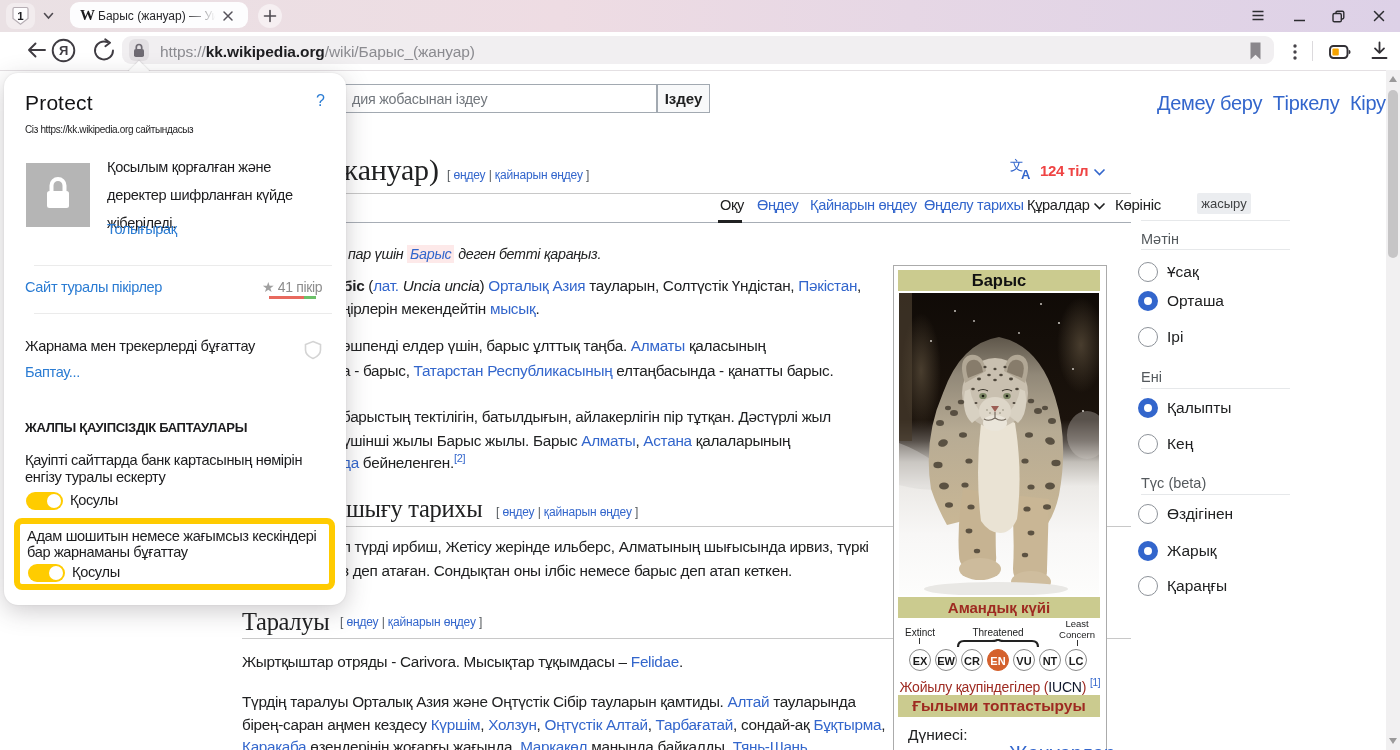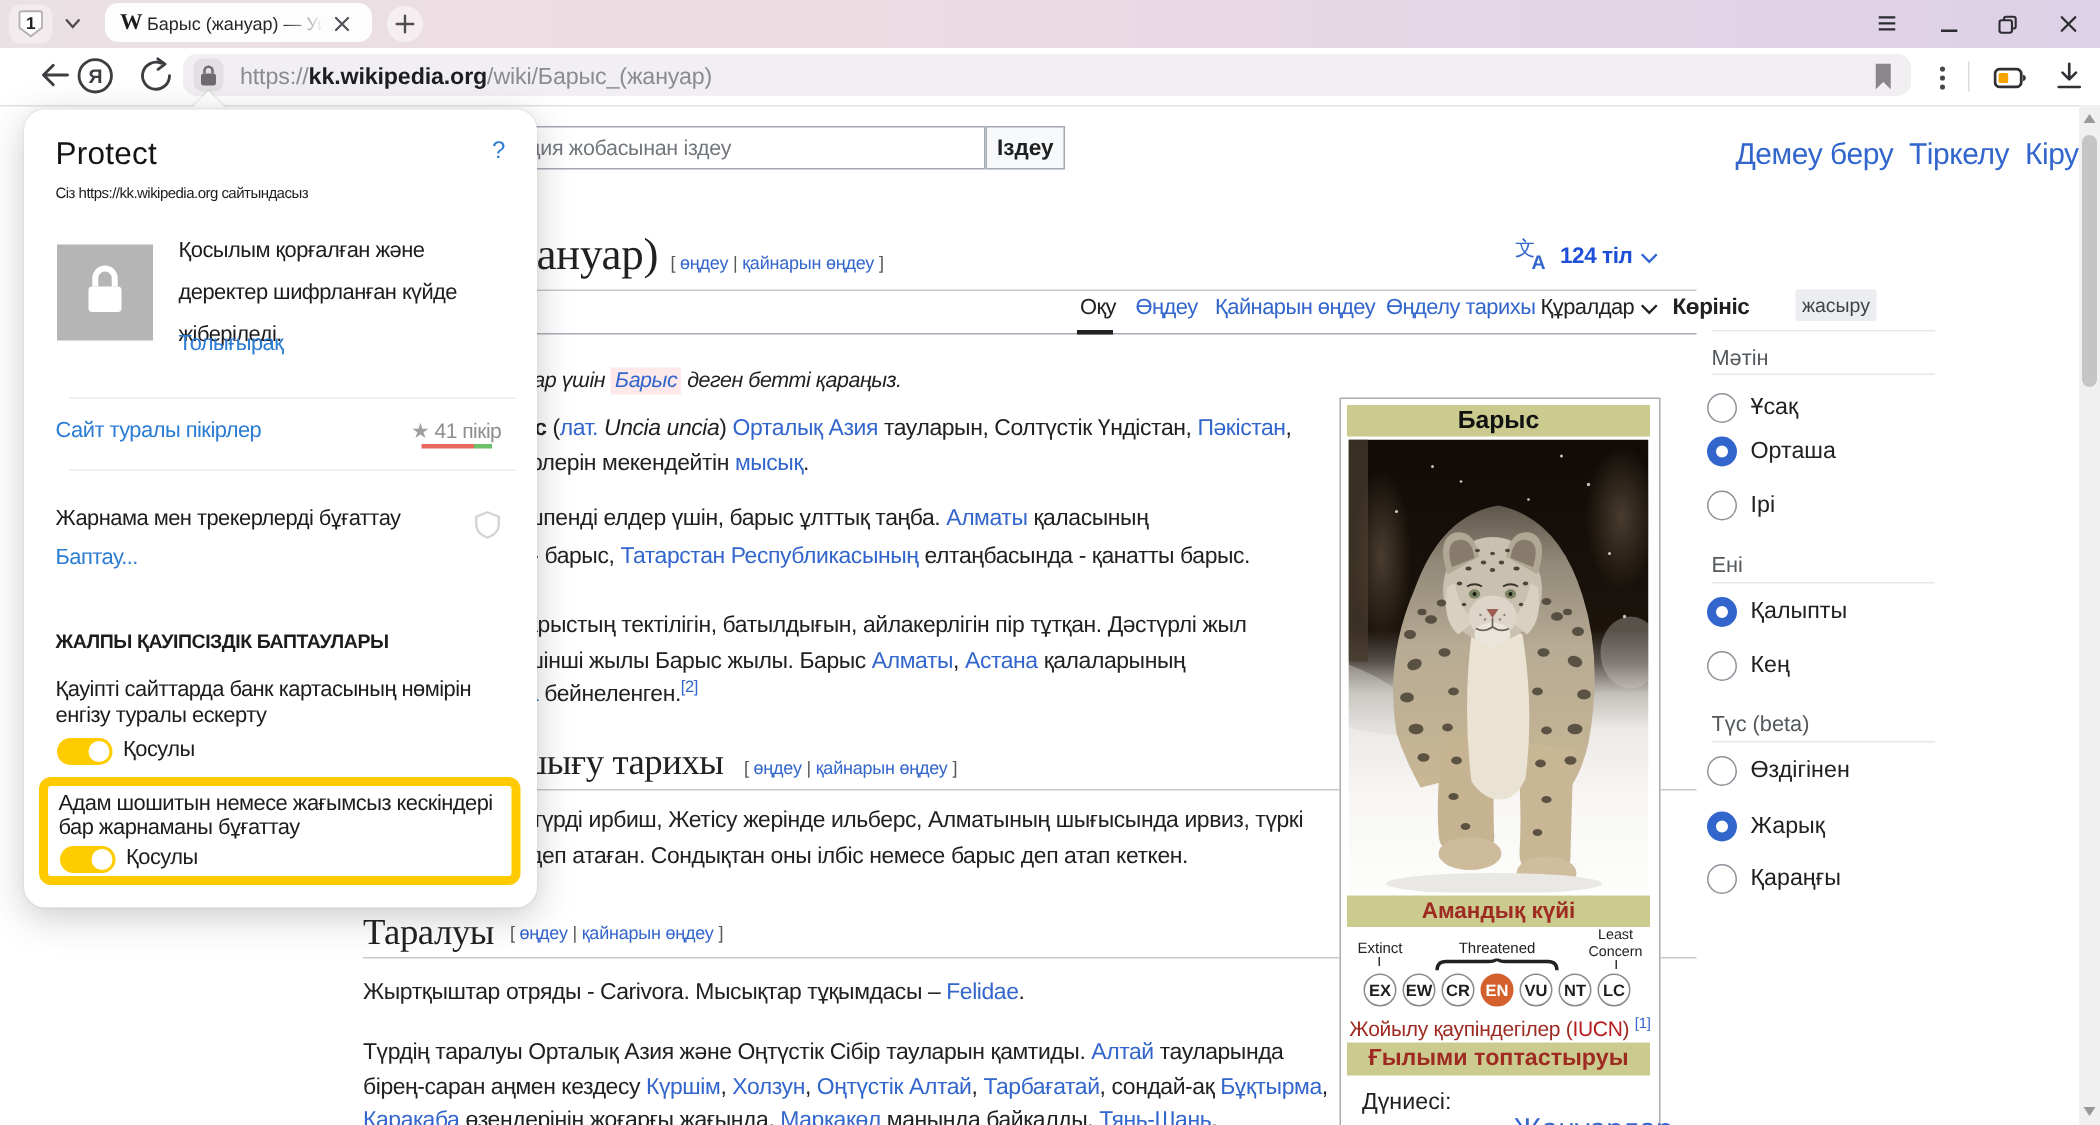--- a/index.html
+++ b/index.html
@@ -20,21 +20,21 @@
 .band{position:absolute;left:4px;width:202px;background:#cbcb8f;text-align:center}
 .dred{color:#9e2a21}
 .circ{position:absolute;width:22px;height:22px;border-radius:50%;background:#fff;border:1px solid #8a8a8a;color:#1c1c1c;font-weight:bold;font-size:11px;text-align:center;line-height:22px;box-sizing:border-box}
 
 .radio{position:absolute;width:20px;height:20px;border-radius:50%;border:1.5px solid #8d9299;background:#fff;box-sizing:border-box}
 .radio.sel{border:6.5px solid #3366cc}
 .sblab{position:absolute;font-size:15.5px;color:#202122;white-space:nowrap}
 .sbsec{position:absolute;font-size:14.5px;color:#54595d;white-space:nowrap}
 .sbhr{position:absolute;left:1141px;width:149px;height:1px;background:#e6e8ea}
 
-#popup{position:absolute;left:16px;top:73px;width:342px;height:532px;background:#fff;border-radius:14px;box-shadow:0 6px 24px rgba(60,50,60,.25),0 0 2px rgba(0,0,0,.1);z-index:50}
+#popup{position:absolute;left:4px;top:73px;width:342px;height:532px;background:#fff;border-radius:14px;box-shadow:0 6px 24px rgba(60,50,60,.25),0 0 2px rgba(0,0,0,.1);z-index:50}
 #parrow{position:absolute;left:131px;top:64px;width:16px;height:16px;background:#fff;transform:rotate(45deg);box-shadow:-1px -1px 1px rgba(0,0,0,.07);z-index:49}
 .pt{position:absolute;white-space:nowrap;font-size:14.6px;letter-spacing:-0.35px;color:#1c1c1e;z-index:51}
 .pbl{color:#2b7cd3}
 .toggle{position:absolute;width:37px;height:18px;border-radius:10px;background:#ffcc00;z-index:51}
 .toggle:after{content:"";position:absolute;right:2px;top:2px;width:14px;height:14px;border-radius:50%;background:#fff}
 .sep{position:absolute;left:30px;width:298px;height:1px;background:#ebebeb;z-index:51}
 
 #sbtrack{position:absolute;left:1386px;top:70px;width:14px;height:680px;background:#f1f0f1}
 #sbthumb{position:absolute;left:1388px;top:90px;width:10px;height:168px;border-radius:5px;background:#c6c5c6}
 </style></head>
@@ -128,21 +128,21 @@
 
   <div class="t" style="left:1157px;top:92px;font-size:20px;letter-spacing:-0.3px"><span class="bl">Демеу беру</span>&nbsp;&nbsp;<span class="bl">Тіркелу</span>&nbsp;&nbsp;<span class="bl">Кіру</span>&nbsp;&nbsp;&nbsp;<b style="letter-spacing:1px">•••</b></div>
 
   <div class="t ser" style="left:242px;top:153px;font-size:30px;letter-spacing:-0.2px">Барыс (жануар)</div>
   <div class="t edl" style="left:447px;top:168px">[ <a>өңдеу</a> | <a>қайнарын өңдеу</a> ]</div>
 
   <svg class="a" style="left:1010px;top:157px" width="25" height="24" viewBox="0 0 25 24">
       <text x="0" y="13" font-size="13.5" fill="#3366cc" font-family="Liberation Sans">文</text>
       <text x="11" y="22" font-size="13" font-weight="bold" fill="#3366cc" font-family="Liberation Sans">A</text>
     </svg>
-  <div class="t" style="left:1040px;top:162px;font-size:15px;font-weight:bold;color:#1d4ed8">124 тіл</div>
+  <div class="t" style="left:1040px;top:162px;font-size:15px;font-weight:bold;color:#ef4444">124 тіл</div>
   <svg class="a" style="left:1093px;top:168px" width="13" height="9" viewBox="0 0 13 9">
       <path d="M1.5 1.5 L6.5 6.5 L11.5 1.5" fill="none" stroke="#3366cc" stroke-width="1.6"></path>
     </svg>
   <div class="hr" style="left:242px;top:193px;width:889px;background:#c8c8c8"></div>
 
   <div class="t" style="left:720px;top:197px;font-size:14.6px;letter-spacing:-0.35px">Оқу</div>
   <div class="t bl" style="left:757px;top:197px;font-size:14.6px;letter-spacing:-0.35px">Өңдеу</div>
   <div class="t bl" style="left:810px;top:197px;font-size:14.6px;letter-spacing:-0.35px">Қайнарын өңдеу</div>
   <div class="t bl" style="left:924px;top:197px;font-size:14.6px;letter-spacing:-0.35px">Өңделу тарихы</div>
   <div class="t" style="left:1027px;top:197px;font-size:14.6px;letter-spacing:-0.35px">Құралдар</div>
@@ -316,29 +316,29 @@
     <svg class="a" style="left:62px;top:21px" width="84" height="8" viewBox="0 0 84 8">
         <path d="M2 8 Q2 2 8 2 L36 2 Q41 2 42 0 Q43 2 48 2 L76 2 Q82 2 82 8" fill="none" stroke="#222" stroke-width="2.2"></path>
       </svg>
     <div class="circ" style="left:15px;top:31px">EX</div>
     <div class="circ" style="left:41px;top:31px">EW</div>
     <div class="circ" style="left:67px;top:31px">CR</div>
     <div class="circ" style="left:93px;top:31px;background:#d4612d;border-color:#d4612d;color:#fff">EN</div>
     <div class="circ" style="left:119px;top:31px">VU</div>
     <div class="circ" style="left:145px;top:31px">NT</div>
     <div class="circ" style="left:171px;top:31px">LC</div>
-    <div class="a" style="left:0;top:59px;width:212px;text-align:center;font-size:14px;letter-spacing:-0.2px;white-space:nowrap"><span class="dred">Жойылу қаупіндегілер</span> <span class="dred">(</span><span class="bl" style="color:#b91c1c">IUCN</span><span class="dred">)</span> <sup class="bl" style="font-size:10px">[1]</sup></div>
+    <div class="a" style="left:0;top:59px;width:212px;text-align:center;font-size:14px;letter-spacing:-0.2px;white-space:nowrap"><span class="dred">Жойылу қаупіндегілер</span> <span class="dred">(</span><span class="bl" style="color:#0f172a">IUCN</span><span class="dred">)</span> <sup class="bl" style="font-size:10px">[1]</sup></div>
   </div>
   <div class="band" style="top:429px;height:22px;font-size:15.5px;font-weight:bold;line-height:22px"><span class="dred">Ғылыми топтастыруы</span></div>
   <div class="a" style="left:14px;top:460px;font-size:15.5px;color:#202122">Дүниесі:</div>
   <div class="a bl" style="left:115px;top:476px;font-size:20px">Жануарлар</div>
 </div>
 
 <div id="sidebar">
-  <div class="t" style="left:1115px;top:196px;font-size:15px;font-weight:bold">Көрініс</div>
+  <div class="t" style="left:1115px;top:196px;font-size:15px;font-weight:normal">Көрініс</div>
   <div class="a" style="left:1197px;top:193px;width:54px;height:21px;background:#ebedf0;border-radius:2px;font-size:13px;color:#404244;text-align:center;line-height:21px">жасыру</div>
   <div class="sbhr" style="top:220px"></div>
   <div class="sbsec" style="left:1141px;top:231px">Мәтін</div>
   <div class="sbhr" style="top:249px"></div>
   <div class="radio" style="left:1138px;top:262px"></div>
   <div class="sblab" style="left:1167px;top:263px">Ұсақ</div>
   <div class="radio sel" style="left:1138px;top:291px"></div>
   <div class="sblab" style="left:1167px;top:292px">Орташа</div>
   <div class="radio" style="left:1138px;top:327px"></div>
   <div class="sblab" style="left:1167px;top:328px">Ірі</div>

